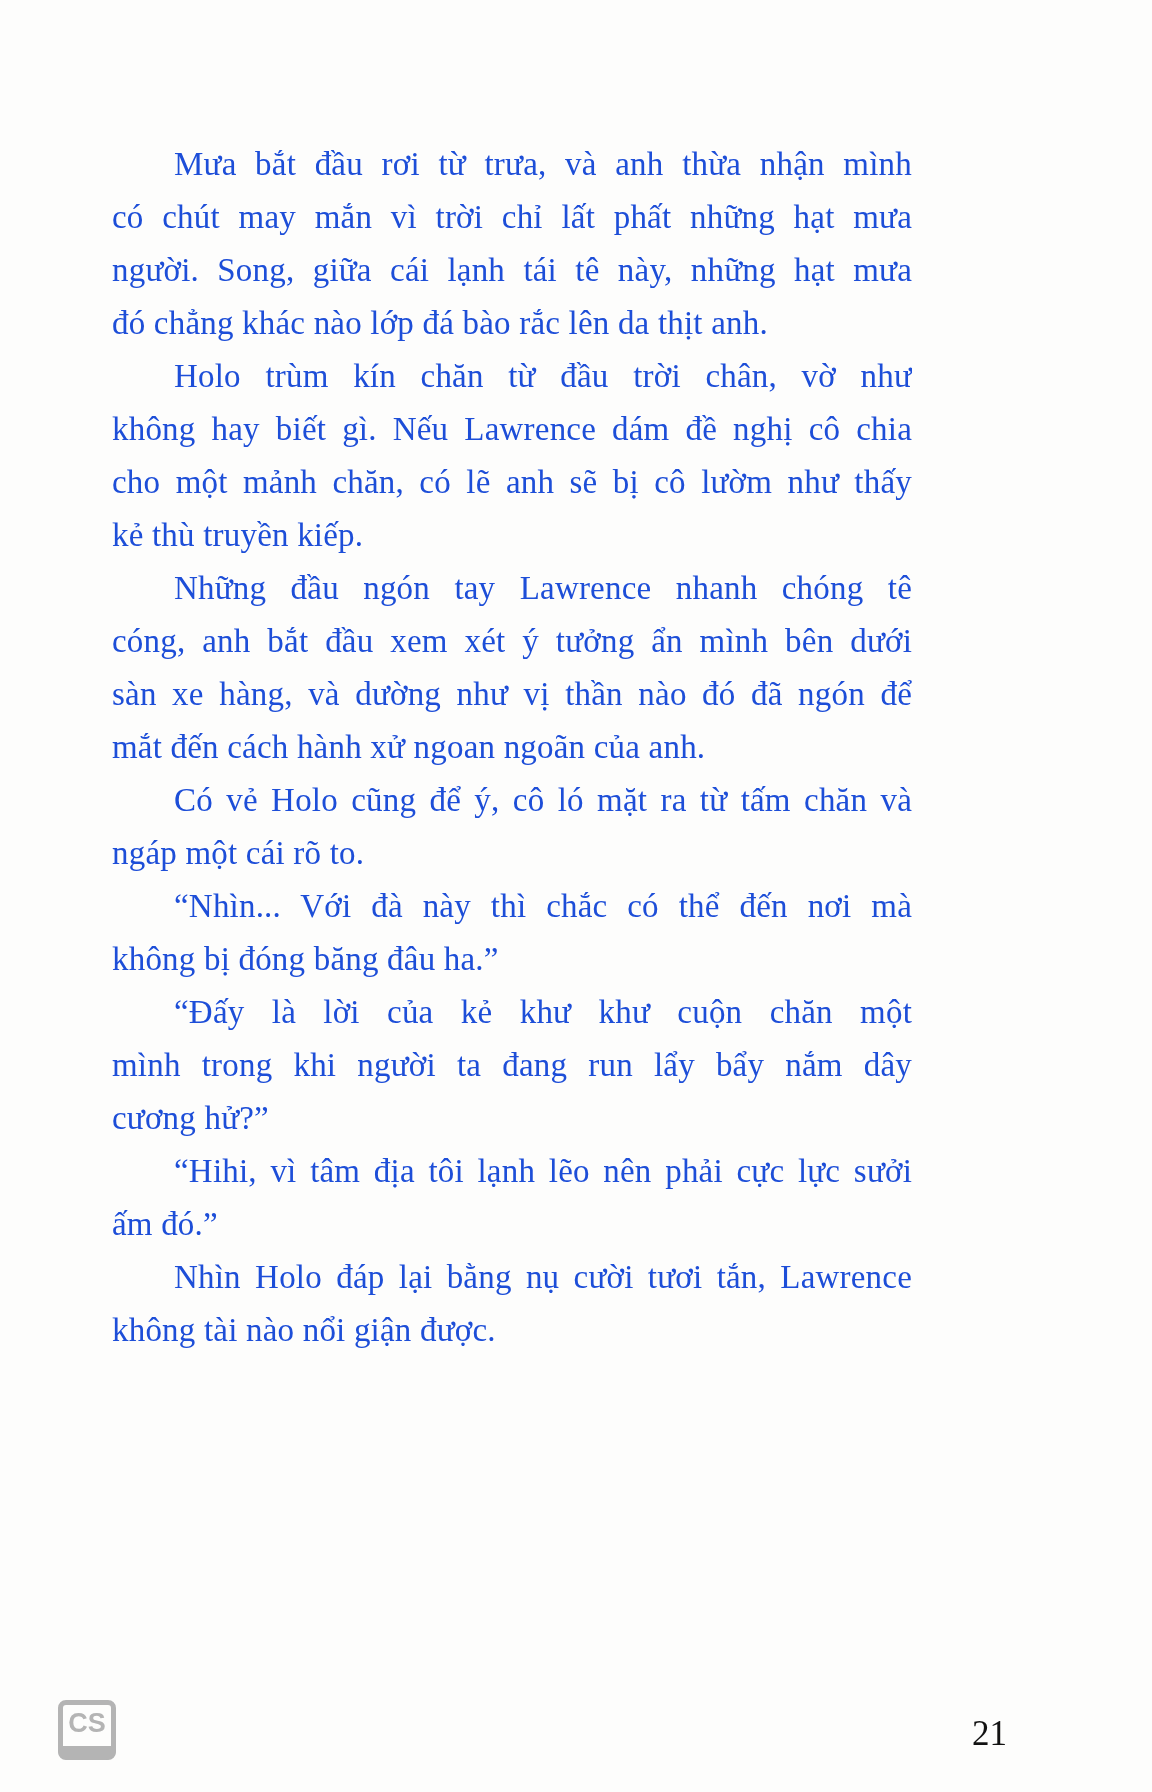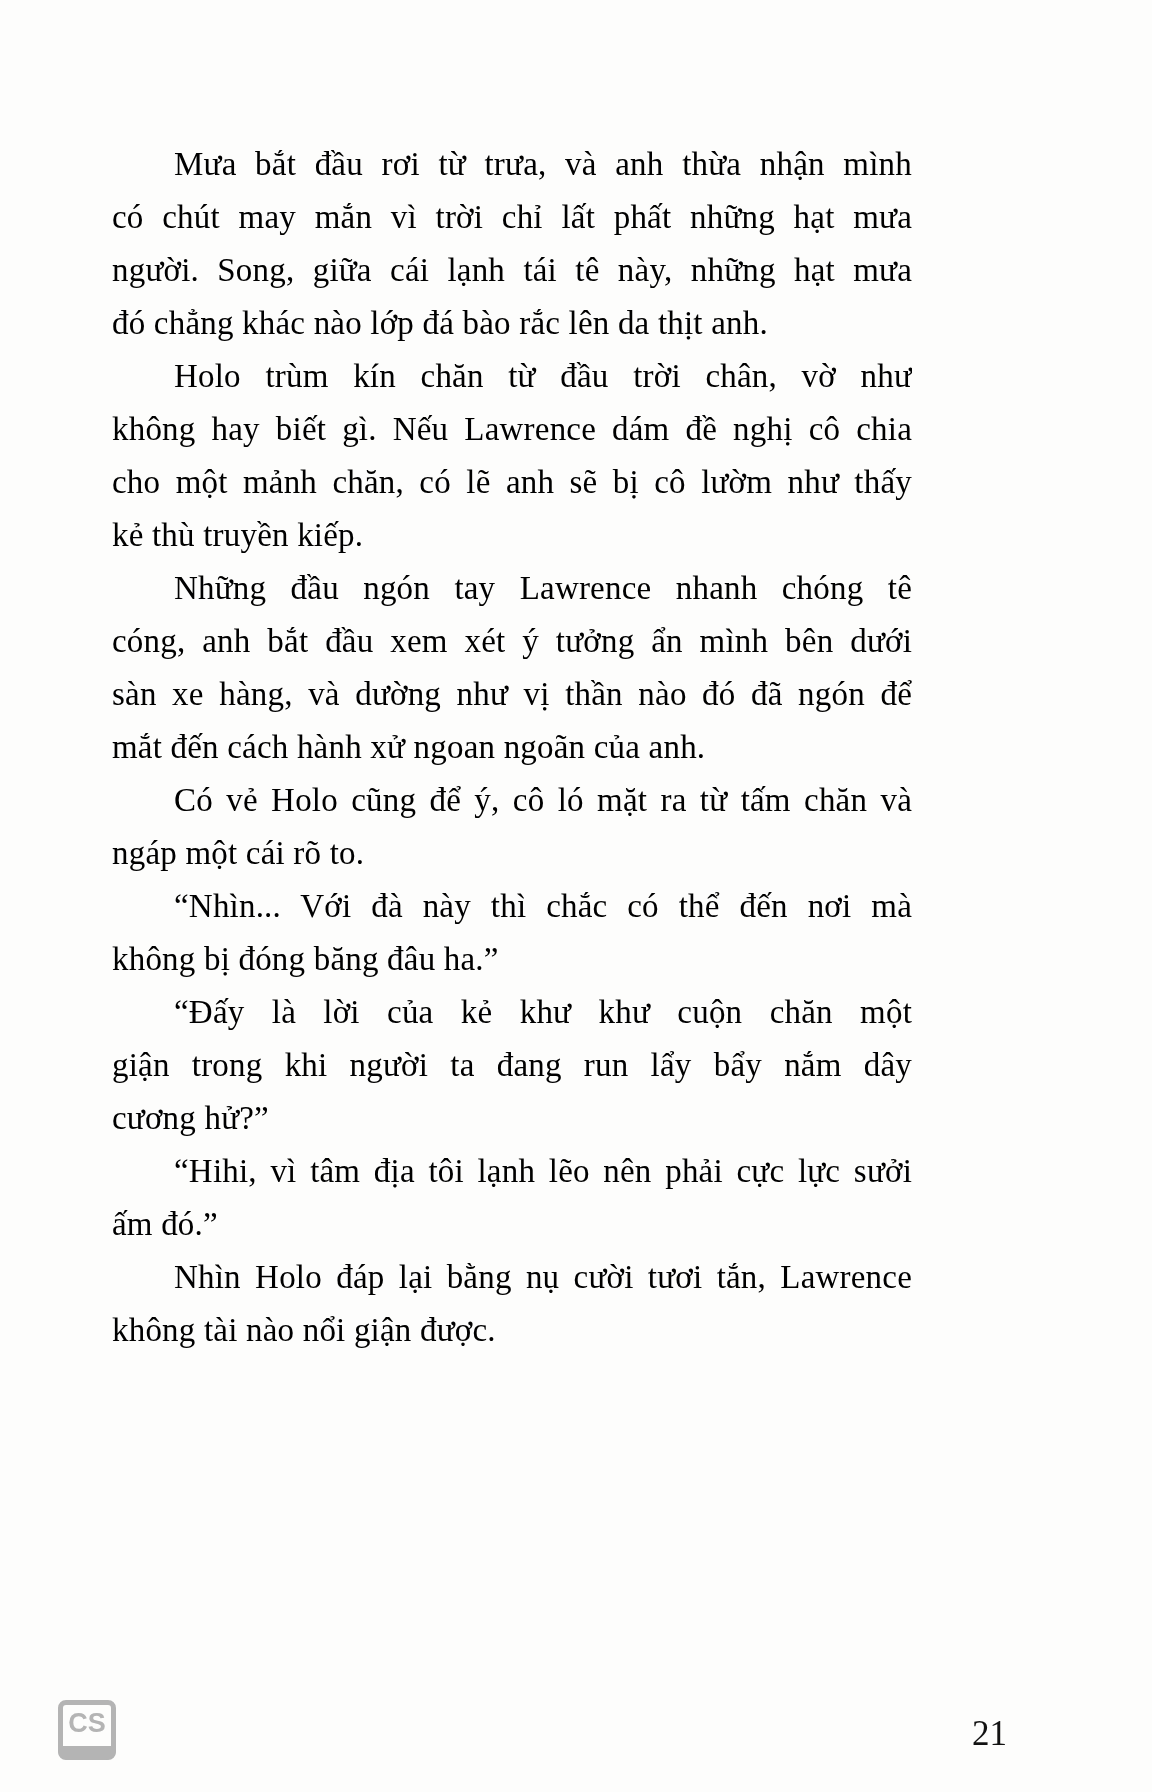--- a/index.html
+++ b/index.html
@@ -17,21 +17,21 @@
   .text-block {
     position: absolute;
     left: 112px; top: 138px;
     width: 800px;
   }
   .para { margin: 0; padding: 0; }
   .line {
     font-size: 33px;
     line-height: 53px;
     height: 53px;
-    color: #000000;
+    color: #1d4ed8;
     text-align: justify;
     text-align-last: justify;
     overflow: hidden;
     letter-spacing: 0.2px;
   }
   .line.first { text-indent: 62px; }
   .line.last { text-align-last: left; }
   .page-number {
     position: absolute;
     left: 972px; top: 1682px;
@@ -112,21 +112,21 @@
         <div class="line last">ngáp một cái rõ to.</div>
       </div>
       <div class="para">
 
   <div class="line first">“Nhìn... Với đà này thì chắc có thể đến nơi mà</div>
         <div class="line last">không bị đóng băng đâu ha.”</div>
       </div>
       <div class="para">
 
   <div class="line first">“Đấy là lời của kẻ khư khư cuộn chăn một</div>
-        <div class="line">giận trong khi người ta đang run lẩy bẩy nắm dây</div>
+        <div class="line">mình trong khi người ta đang run lẩy bẩy nắm dây</div>
         <div class="line last">cương hử?”</div>
       </div>
       <div class="para">
 
   <div class="line first">“Hihi, vì tâm địa tôi lạnh lẽo nên phải cực lực sưởi</div>
         <div class="line last">ấm đó.”</div>
       </div>
       <div class="para">
 
   <div class="line first">Nhìn Holo đáp lại bằng nụ cười tươi tắn, Lawrence</div>

